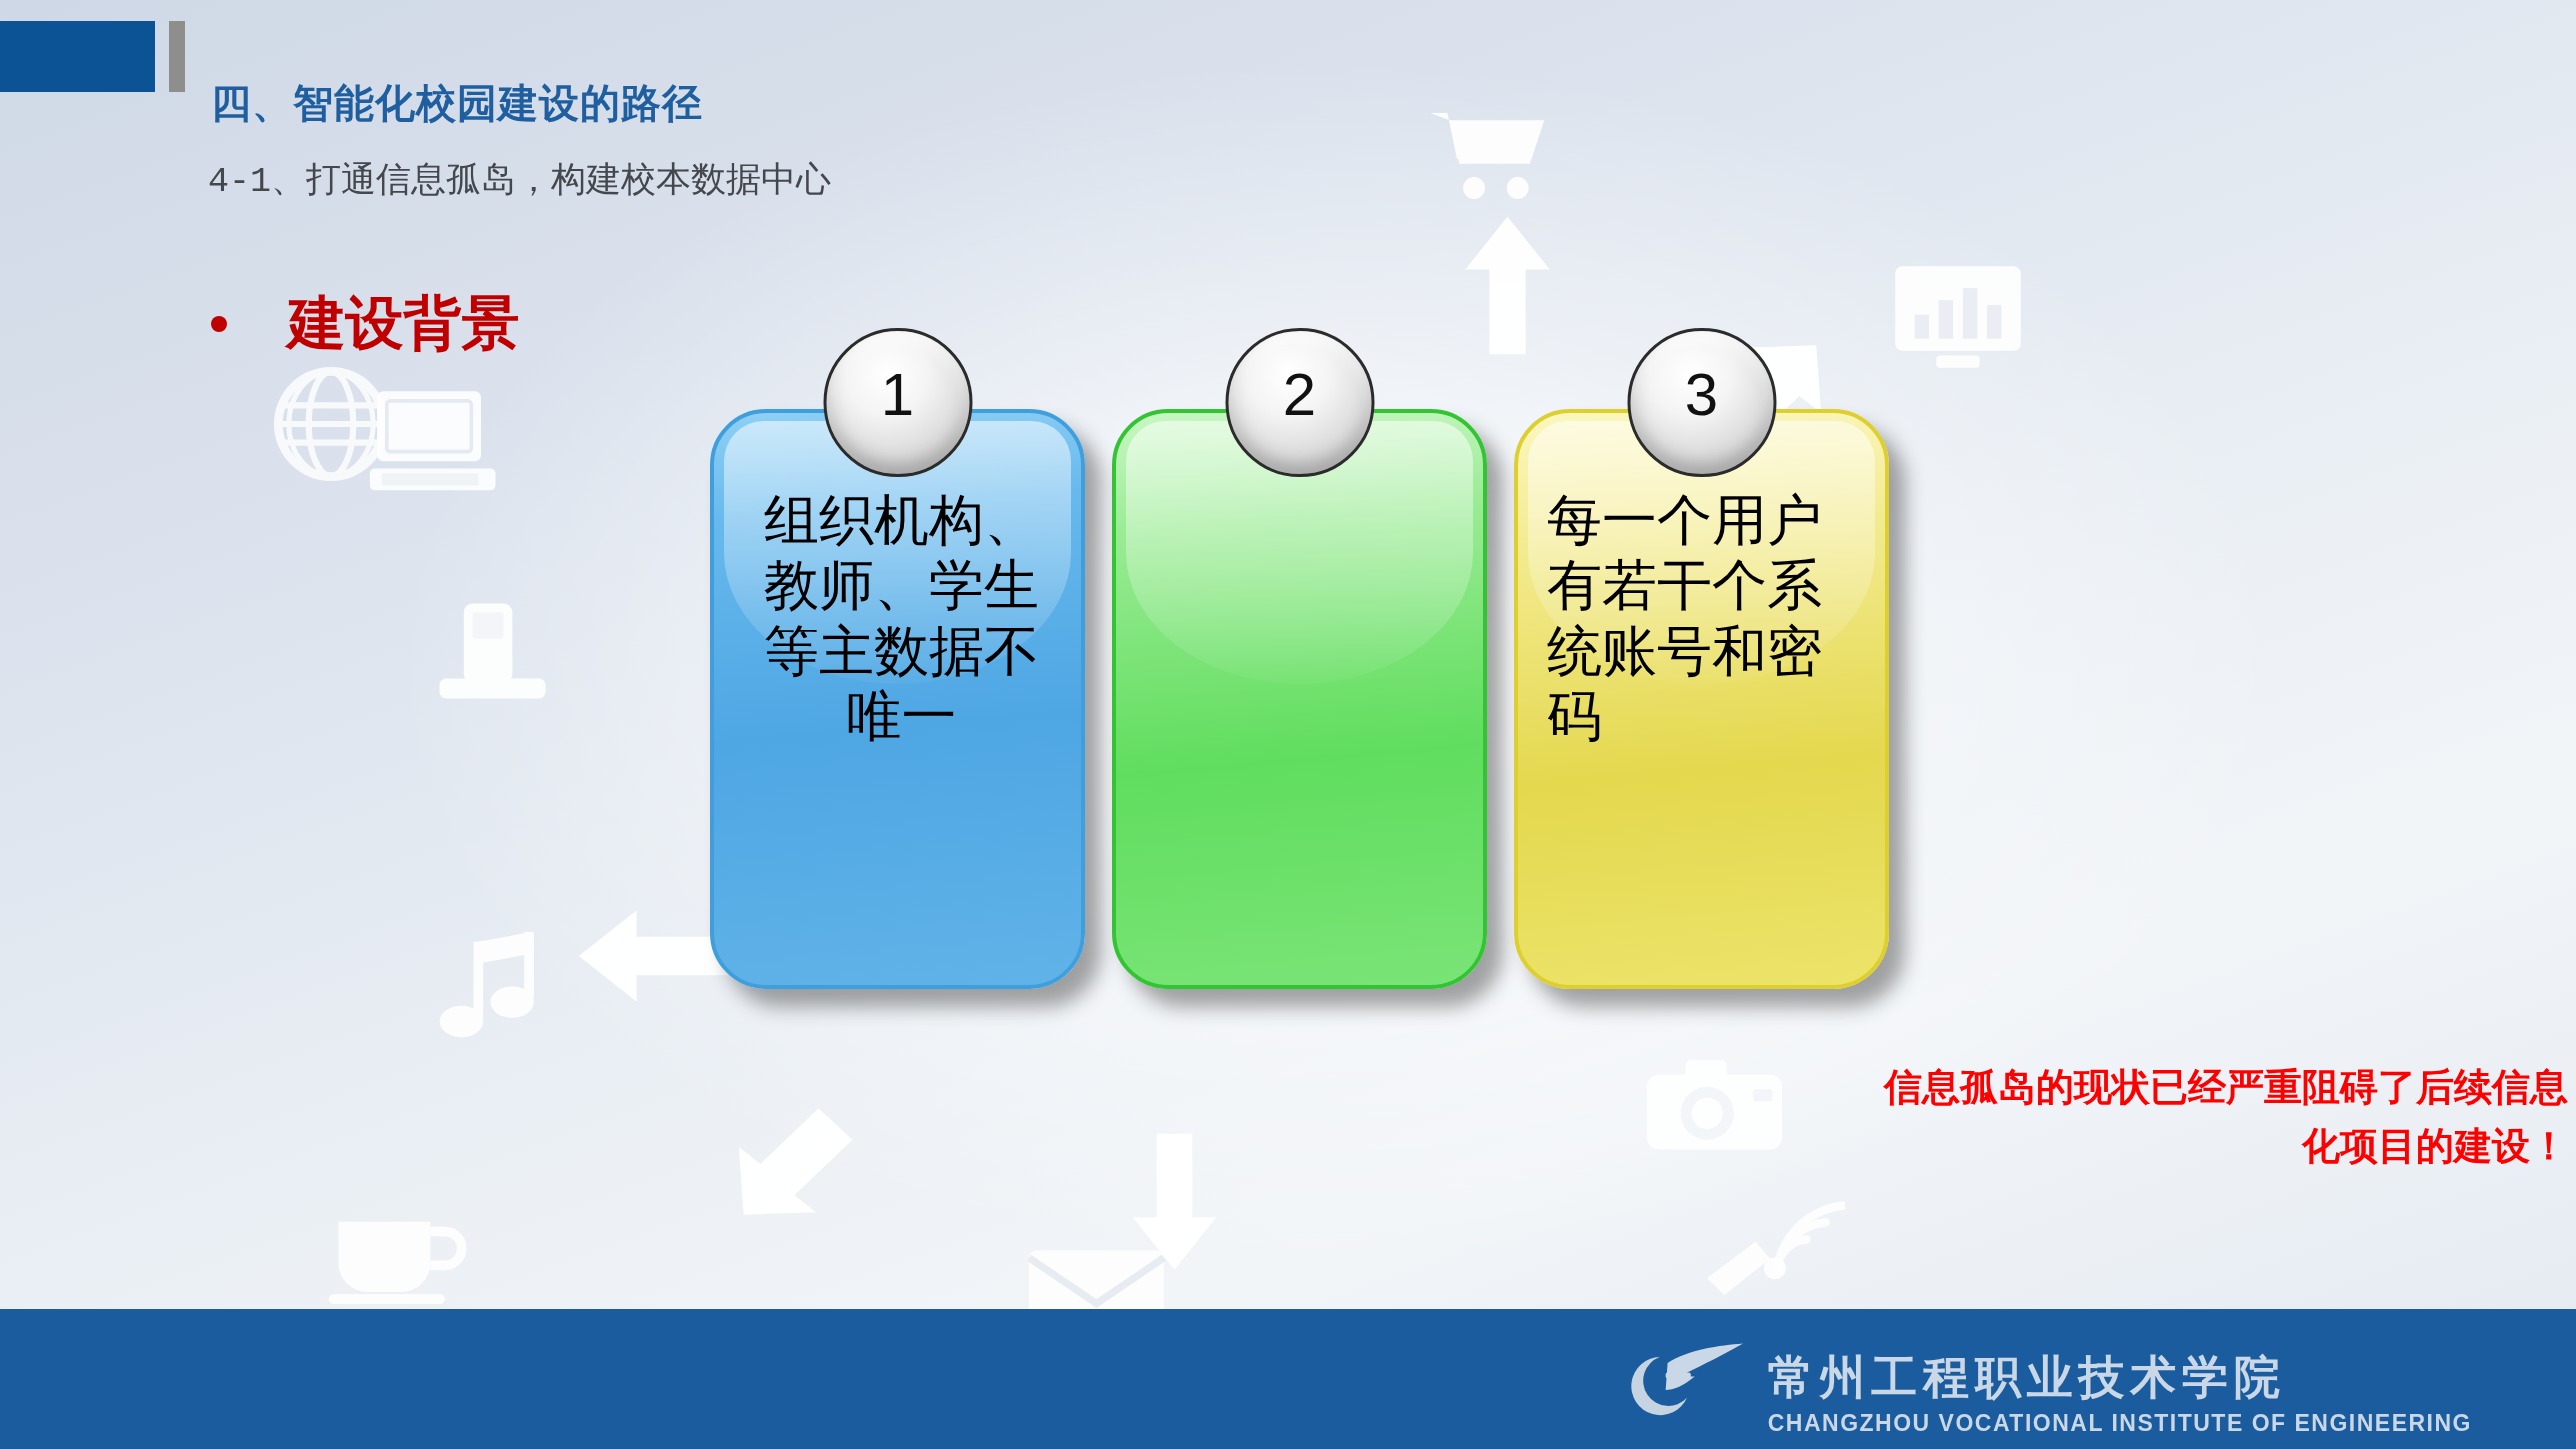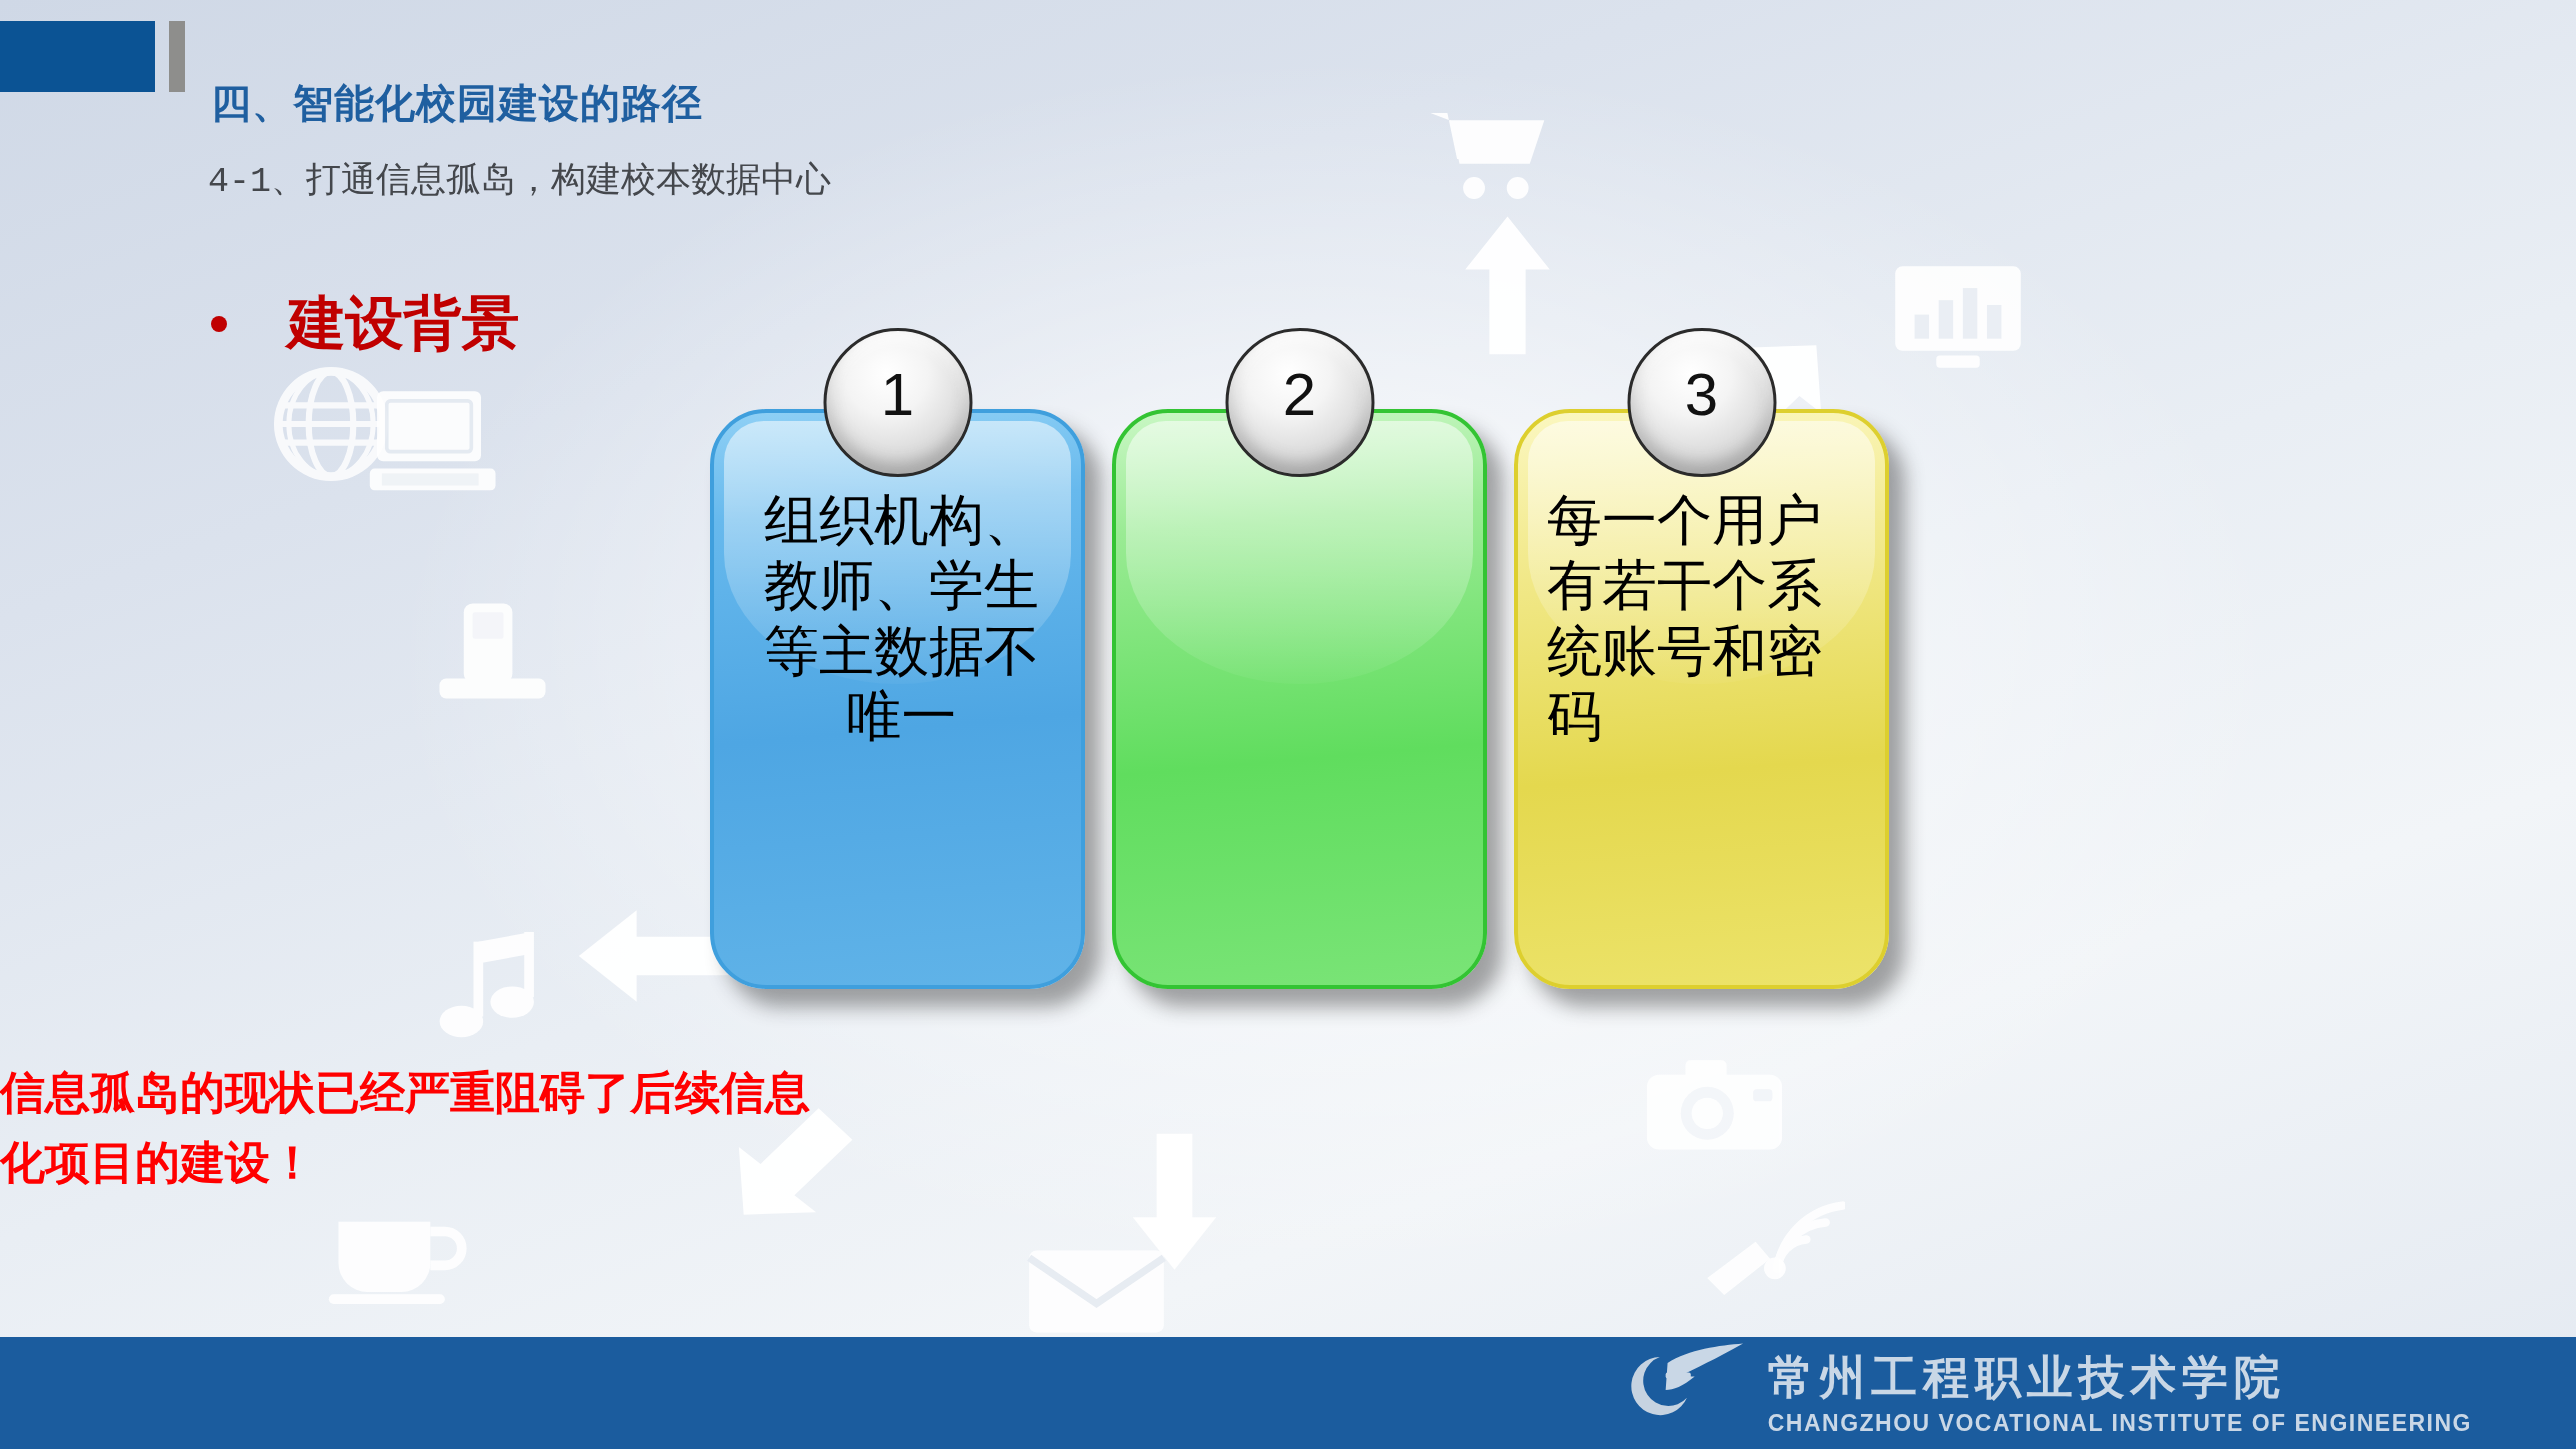--- a/index.html
+++ b/index.html
@@ -164,37 +164,37 @@
     font-size: 60px;
     color: #111111;
     line-height: 1;
     margin-top: -15.5px;
   }
 
   
   .conclusion {
     position: absolute;
     left: 0;
-    right: 0;
+    right: 8px;
     top: 1058px;
-    text-align: left;
+    text-align: right;
     color: #ff0000;
-    font-size: 45px;
+    font-size: 38px;
     font-weight: bold;
     line-height: 1.55;
   }
   .conclusion div { white-space: nowrap; }
 
   
   .footer {
     position: absolute;
     left: 0;
     bottom: 0;
     width: 2576px;
-    height: 113px;
+    height: 141px;
     background: #1b5c9e;
   }
   .footer-logo {
     position: absolute;
     right: 104px;
     bottom: 13.5px;
     display: flex;
     align-items: flex-end;
     gap: 21px;
   }

